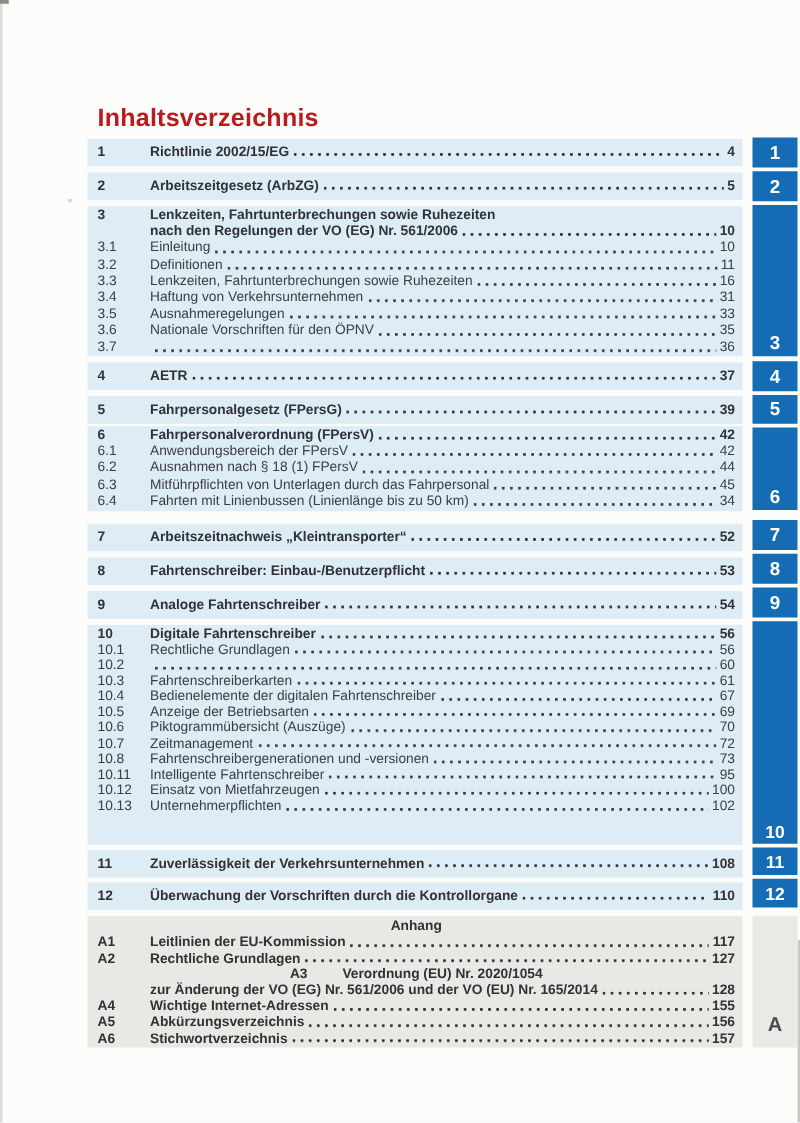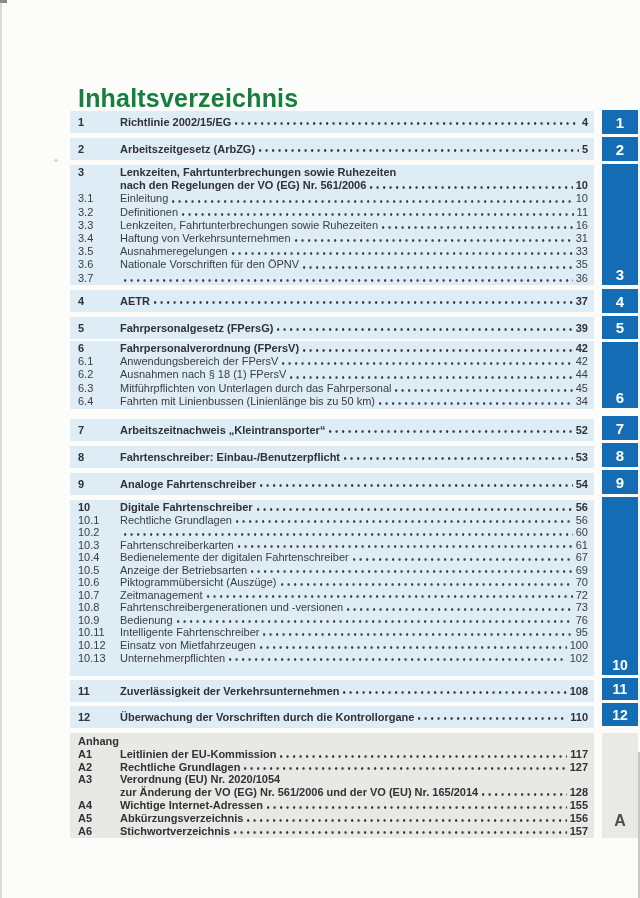--- a/index.html
+++ b/index.html
@@ -14,39 +14,39 @@
     background:#fcfcfa;
   }
   
   .edge-left{position:absolute;left:0;top:0;width:2px;height:898px;background:#d3d3cd;opacity:.8;}
   .corner-mark{position:absolute;left:0;top:0;width:7px;height:3px;background:#8a8a86;}
   .edge-right{position:absolute;right:0;top:752px;width:2px;height:146px;background:#c8c8c3;}
   .speck{position:absolute;width:4px;height:3px;background:#d9d9d4;border-radius:50%;}
 
   .page-title{
     position:absolute;left:78px;top:84px;margin:0;
-    font-size:25px;font-weight:bold;color:#15803d;letter-spacing:.2px;
+    font-size:20px;font-weight:bold;color:#b91c1c;letter-spacing:.2px;
   }
 
   .band{
     position:absolute;left:70px;width:524px;
     background:#ddecf5;
     box-sizing:border-box;
     padding:0 6px 0 8px;
     color:#3c3c42;
     font-size:11px;
   }
   .band.gray{background:#e8e8e4;}
   .band.single{display:flex;align-items:center;}
   .band.multi{padding-top:1px;}
 
   .row{display:flex;align-items:baseline;width:100%;}
   .band.multi .row{height:13.2px;line-height:13.2px;}
   .band.multi.lh126 .row{height:12.55px;line-height:12.55px;}
-  .band.multi.lh128 .row{height:12.8px;line-height:12.8px;}
+  .band.multi.lh128 .row{height:12.8px;line-height:12.8px;justify-content:center;}
   .row.bold{font-weight:bold;color:#313137;}
   .num{flex:0 0 42px;}
   .ttl{white-space:nowrap;}
   .label-wide{font-weight:bold;color:#313137;}
   .leader{
     flex:1;align-self:flex-end;height:9px;margin:0 3px 1px 4px;
     background-image:radial-gradient(circle at 1.1px 5.5px, currentColor 1.02px, rgba(0,0,0,0) 1.35px);
     background-size:6.5px 9px;background-repeat:repeat-x;
     min-width:12px;
   }
@@ -271,26 +271,20 @@
       <span class="leader"></span>
       <span class="pg">72</span>
     </div>
     <div class="row">
       <span class="num">10.8</span>
       <span class="ttl">Fahrtenschreibergenerationen und -versionen</span>
       <span class="leader"></span>
       <span class="pg">73</span>
     </div>
     <div class="row">
-      <span class="num">10.9</span>
-      <span class="ttl">Bedienung</span>
-      <span class="leader"></span>
-      <span class="pg">76</span>
-    </div>
-    <div class="row">
       <span class="num">10.11</span>
       <span class="ttl">Intelligente Fahrtenschreiber</span>
       <span class="leader"></span>
       <span class="pg">95</span>
     </div>
     <div class="row">
       <span class="num">10.12</span>
       <span class="ttl">Einsatz von Mietfahrzeugen</span>
       <span class="leader"></span>
       <span class="pg">100</span>

